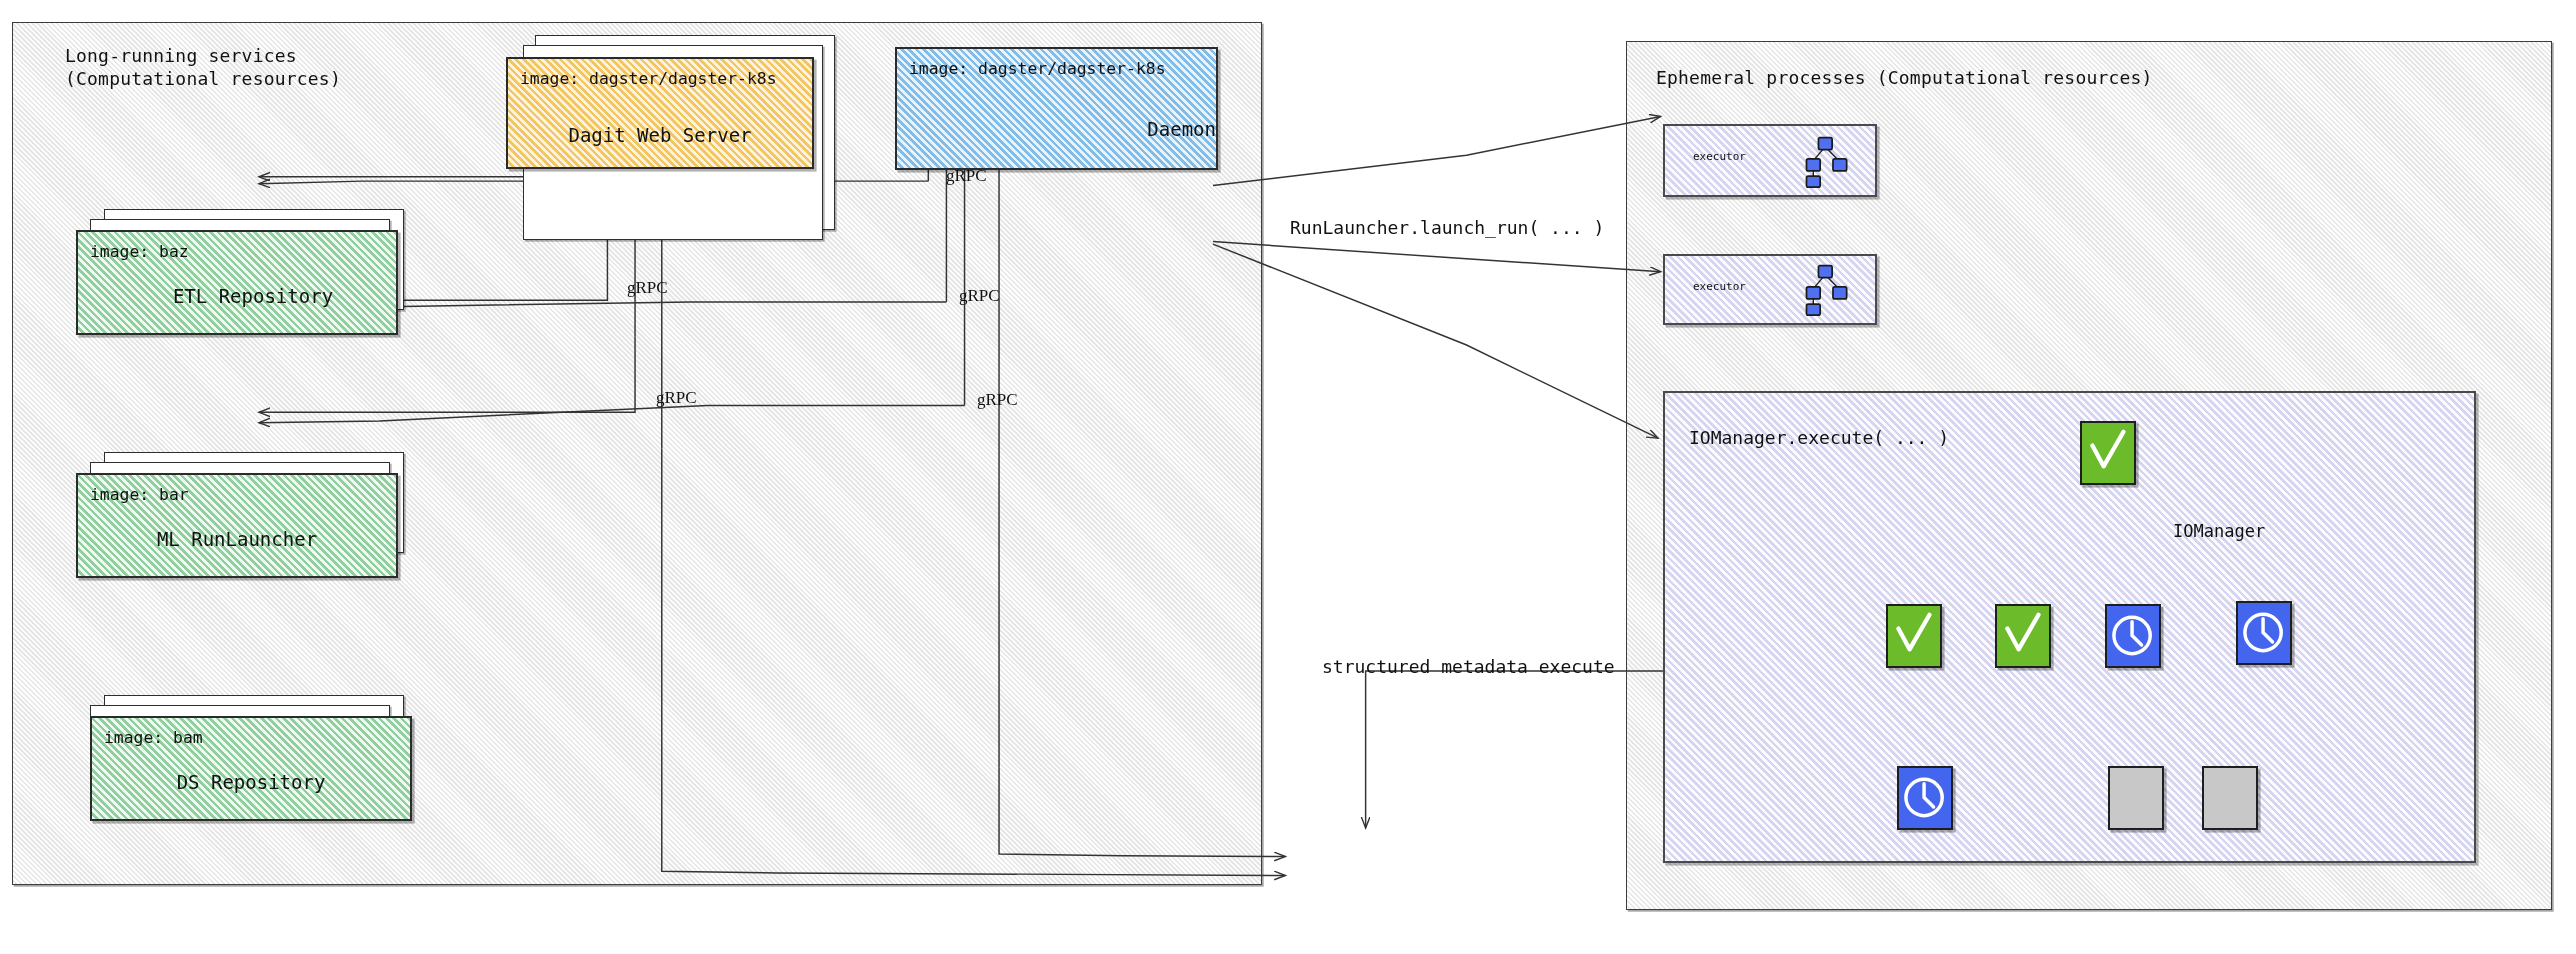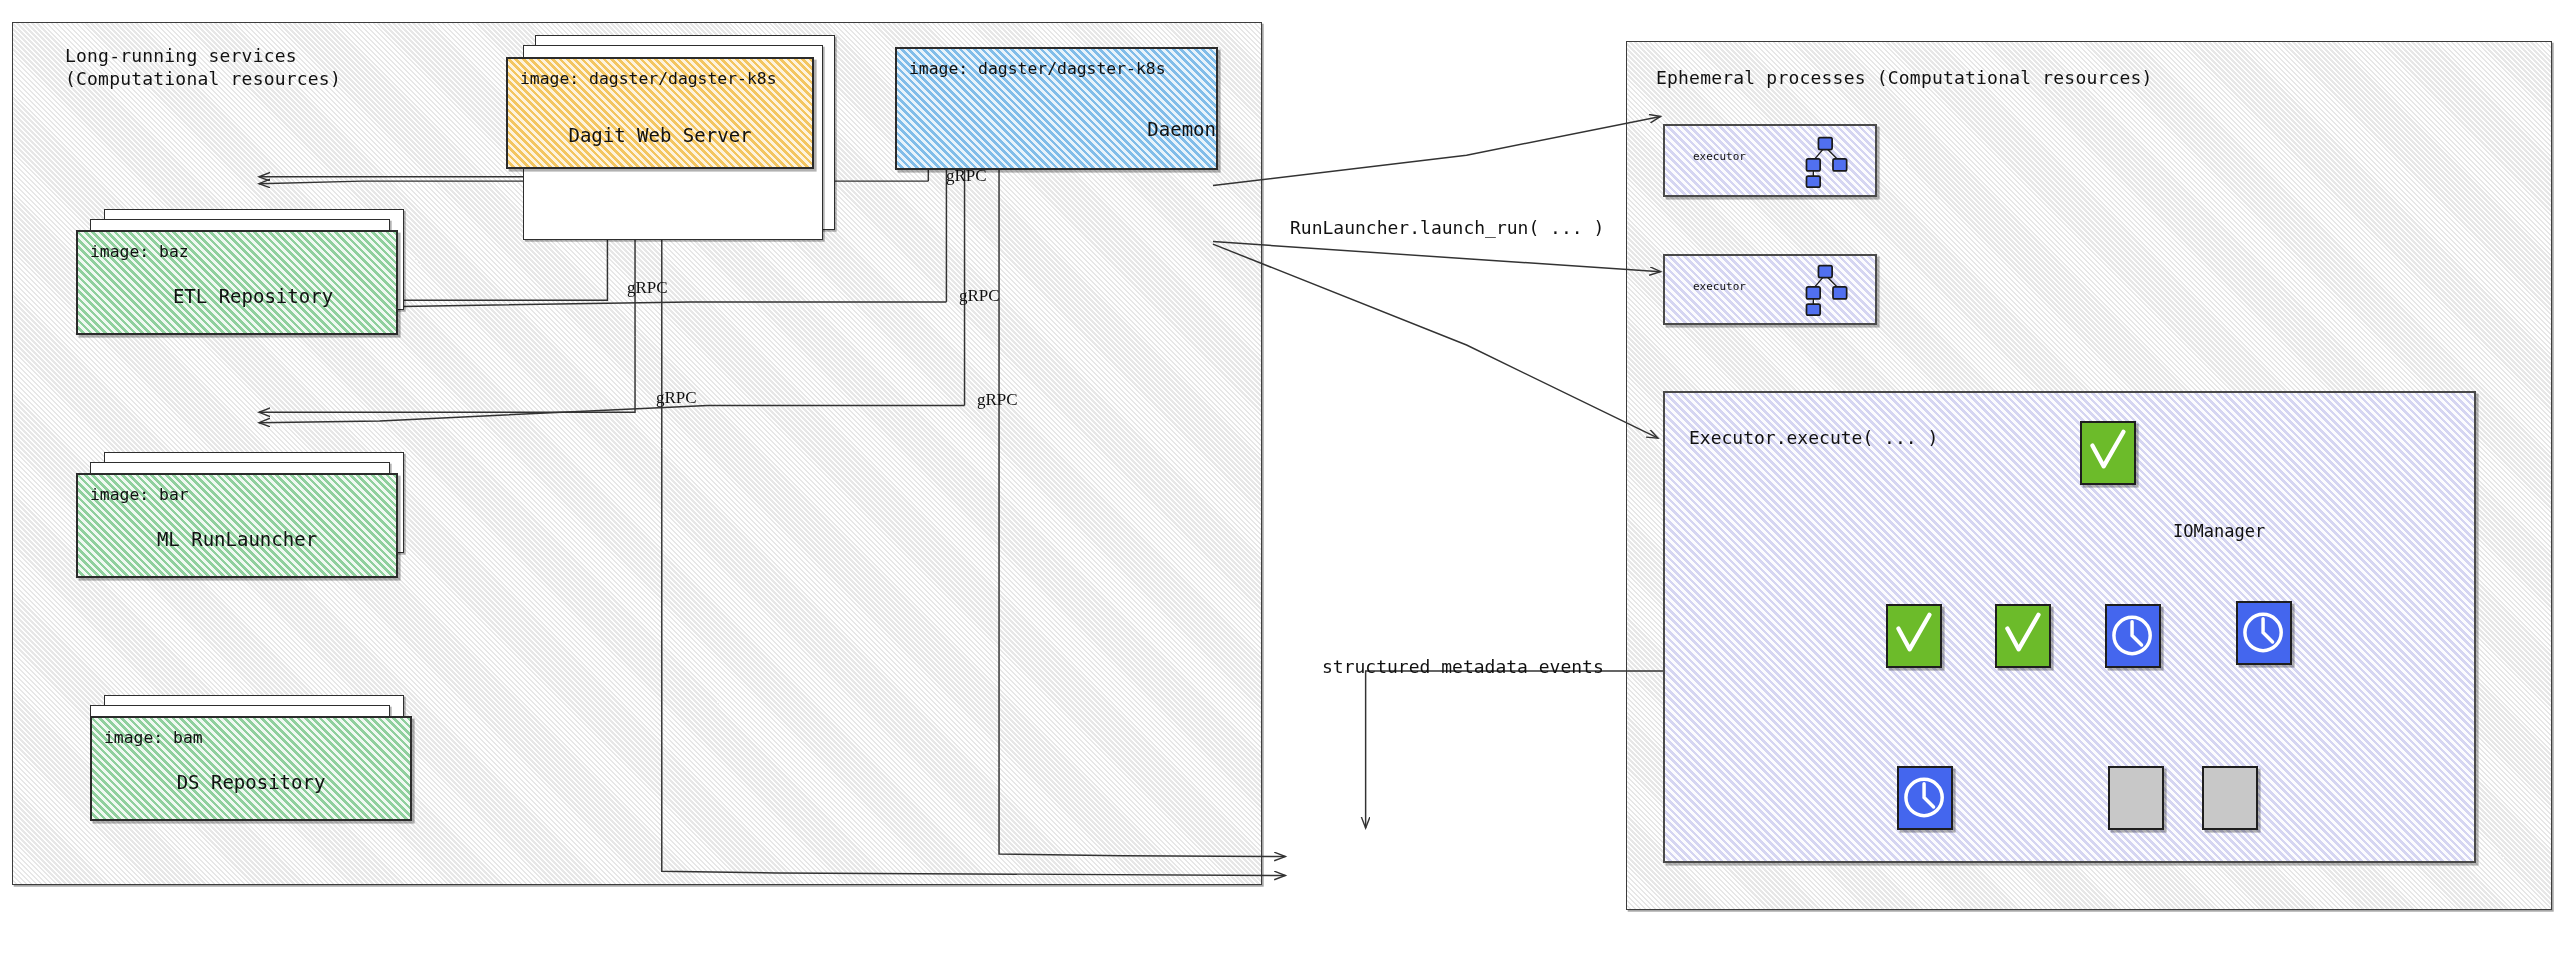--- a/index.html
+++ b/index.html
@@ -169,21 +169,21 @@
 
   <div class="edge-label" style="left:613px;top:160px;">gRPC</div>
   <div class="edge-label" style="left:946px;top:166px;">gRPC</div>
   <div class="edge-label" style="left:627px;top:278px;">gRPC</div>
   <div class="edge-label" style="left:959px;top:286px;">gRPC</div>
   <div class="edge-label" style="left:656px;top:388px;">gRPC</div>
   <div class="edge-label" style="left:977px;top:390px;">gRPC</div>
 
   <div class="mono-label" style="left:1290px;top:217px;">RunLauncher.launch_run( ... )</div>
 
-  <div class="mono-label" style="left:1322px;top:656px;">structured metadata events</div>
+  <div class="mono-label" style="left:1322px;top:656px;">structured metadata execute</div>
 
   <div class="stack" style="left:506px;top:35px;">
     <div class="sheet" style="left:29px;top:0px;width:298px;height:193px;"></div>
     <div class="sheet" style="left:17px;top:10.4px;width:298px;height:193px;"></div>
     <div class="node fill-orange" style="left:0px;top:22.4px;width:304px;height:108px;">
       <span class="img-label">image: dagster/dagster-k8s</span>
       <span class="node-title" style="top:65px;">Dagit Web Server</span>
     </div>
   </div>
 
@@ -251,21 +251,21 @@
         <rect x="20" y="3" width="16" height="14" rx="2"></rect>
         <rect x="6" y="28" width="16" height="14" rx="2"></rect>
         <rect x="37" y="28" width="16" height="14" rx="2"></rect>
         <rect x="6" y="48" width="16" height="13" rx="2"></rect>
       </g>
     </svg>
   </div>
 
   <div class="exec-box fill-lavender" style="left:1663px;top:391px;width:809px;height:468px;"></div>
 
-  <div class="mono-label" style="left:1689px;top:427px;">Executor.execute( ... )</div>
+  <div class="mono-label" style="left:1689px;top:427px;">IOManager.execute( ... )</div>
 
   <div class="mono-label" style="left:2173px;top:521px;font-size:17px;">IOManager</div>
 
   <div class="abs" style="left:2080px;top:421px;width:56px;height:64px;background:#6cbb2a;border:2.6px solid #1e1e1e;box-shadow:2.6px 2.6px 0 rgba(0,0,0,.3);">
     <svg width="51" height="59" viewBox="0 0 59 68" xmlns="http://www.w3.org/2000/svg">
       <path d="M12,26 L25,50 L48,10" fill="none" stroke="#ffffff" stroke-width="5" stroke-linecap="round" stroke-linejoin="round"></path>
     </svg>
   </div>
 
   <div class="abs" style="left:1886px;top:604px;width:56px;height:64px;background:#6cbb2a;border:2.6px solid #1e1e1e;box-shadow:2.6px 2.6px 0 rgba(0,0,0,.3);">

